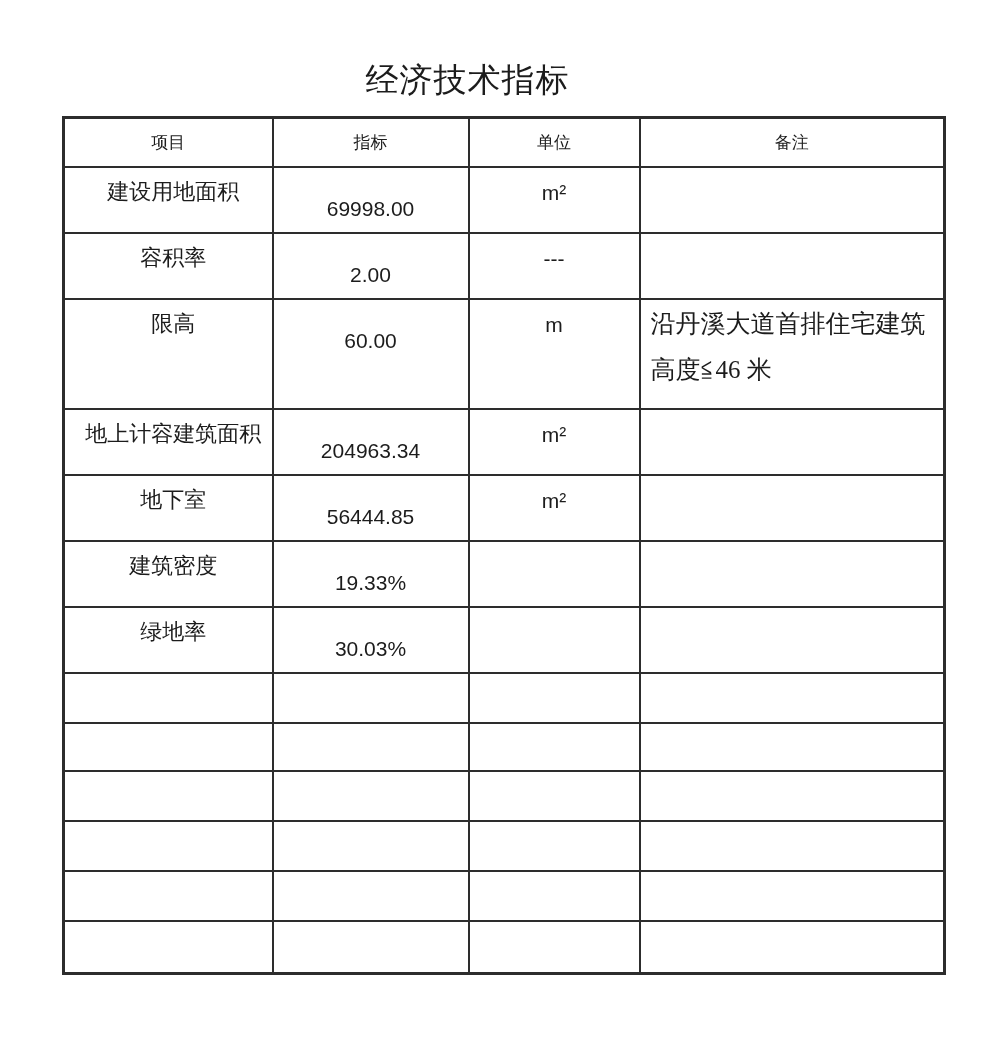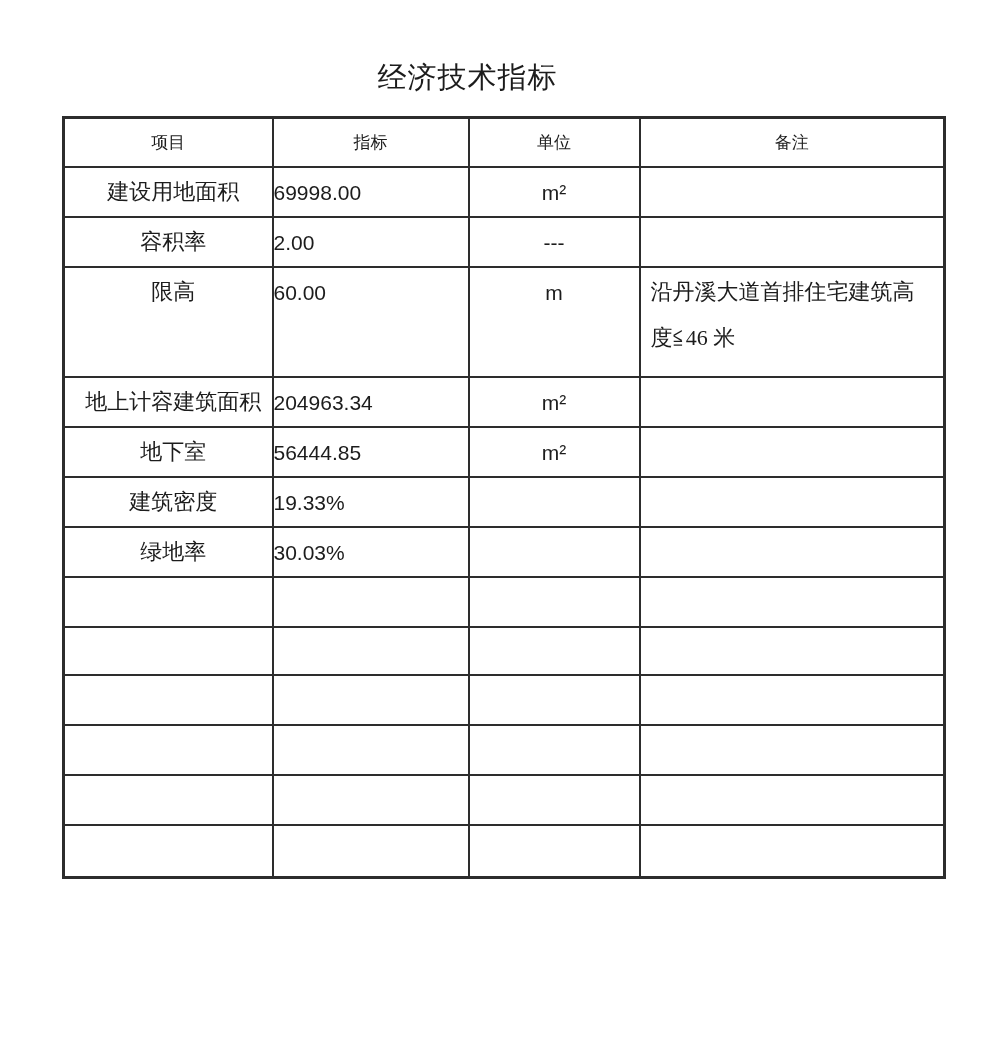--- a/index.html
+++ b/index.html
@@ -14,21 +14,21 @@
     font-family: "Liberation Serif", serif;
     color: #1c1c1c;
   }
   .doc-title {
     position: absolute;
     top: 58px;
     left: 62px;
     width: 881px;
     text-align: center;
     font-family: "Liberation Serif", serif;
-    font-size: 29px;
+    font-size: 33px;
     font-weight: 400;
     letter-spacing: 1px;
     margin: 0;
     transform: translateX(-35px);
     white-space: nowrap;
   }
   table.indicator-table {
     position: absolute;
     left: 62px;
     top: 116px;
@@ -64,33 +64,33 @@
   td.item-cell {
     font-family: "Liberation Serif", serif;
     font-size: 22px;
     text-align: center;
     padding-left: 10px;
     padding-top: 1px;
   }
   td.value-cell {
     font-family: "Liberation Sans", sans-serif;
     font-size: 21px;
-    text-align: left;
-    padding-top: 2px;
+    text-align: center;
+    padding-top: 18px;
   }
   td.unit-cell {
     font-family: "Liberation Sans", sans-serif;
     font-size: 21px;
     text-align: center;
     padding-top: 2px;
     border-radius: 19px;
   }
   td.remark-cell {
     font-family: "Liberation Serif", serif;
-    font-size: 22px;
+    font-size: 25px;
     text-align: left;
     padding-left: 10px;
     padding-right: 14px;
     padding-top: 1px;
     word-break: break-all;
   }
 
   
   tr.r-h50 { height: 50px; }
   tr.r-h49 { height: 49px; }

